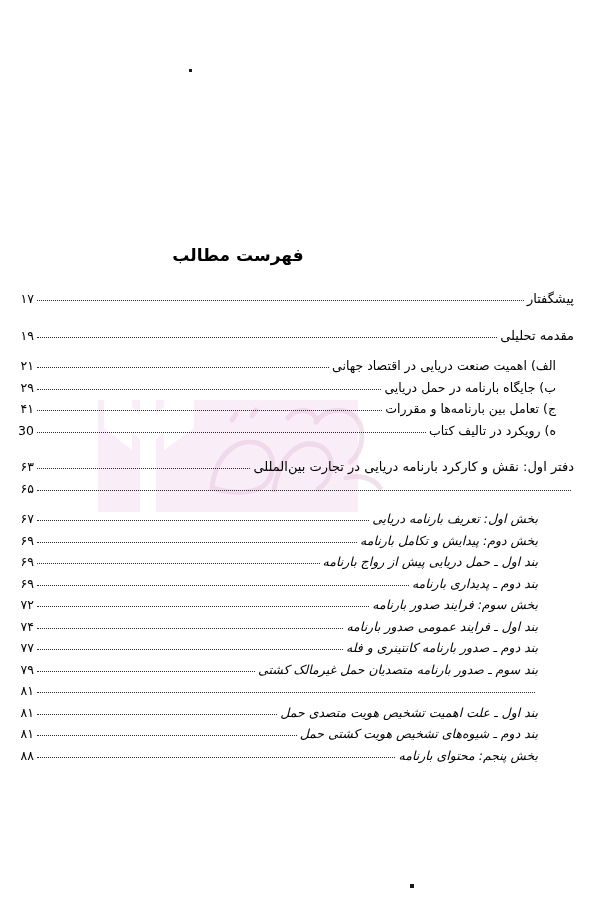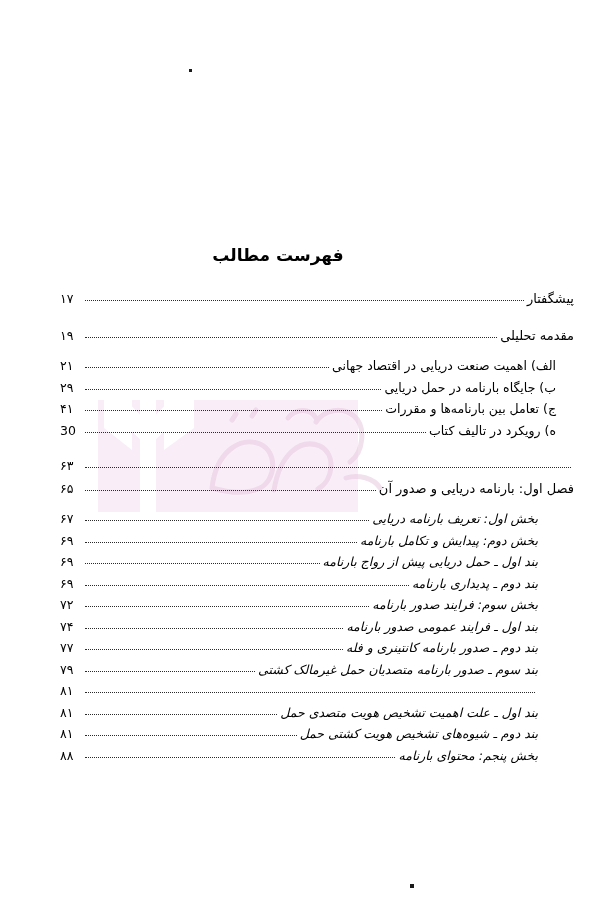--- a/index.html
+++ b/index.html
@@ -71,21 +71,20 @@
   .toc-title {
     position: absolute;
     top: 245px;
     left: 0;
     width: 476px;
     text-align: center;
     font-size: 17px;
     font-weight: bold;
     letter-spacing: 0;
     z-index: 2;
-    margin-left: 40px;
   }
 
   
   .toc-list {
     position: absolute;
     top: 292px;
     left: 0;
     width: 600px;
     z-index: 2;
   }
@@ -121,23 +120,22 @@
     left: 0; right: 0;
     top: 0;
     border-top: 1.6px dotted #2a2a2a;
   }
 
   .toc-entry .page-num {
     flex: 0 0 auto;
     font-size: 12.5px;
     line-height: 1.0;
     min-width: 22px;
-    text-align: left;
+    text-align: right;
     direction: ltr;
-    margin-left: 48px;
   }
 
   
   .lvl-0 { font-weight: bold; }
   .lvl-0 .label { font-size: 13px; font-weight: normal; }
   .lvl-0 .page-num { font-weight: normal; }
 
   .lvl-1 .label { font-size: 12.5px; font-weight: normal; }
   .lvl-2 .label { font-size: 12.5px; font-weight: normal; font-style: italic; }
 
@@ -211,25 +209,25 @@
         <span class="label">ج) تعامل بین بارنامه‌ها و مقررات</span>
         <span class="leader"></span>
         <span class="page-num">۴۱</span>
       </div>
       <div class="toc-entry lvl-1 ind-1 gap-sm">
         <span class="label">ه) رویکرد در تالیف کتاب</span>
         <span class="leader"></span>
         <span class="page-num">30</span>
       </div>
       <div class="toc-entry lvl-0 ind-0 gap-lg">
+        <span class="label">دفتر اول: نقش و کارکرد بارنامه دریایی در تجارت بین‌المللی</span>
         <span class="leader"></span>
         <span class="page-num">۶۳</span>
       </div>
       <div class="toc-entry lvl-0 ind-0 gap-sm">
-        <span class="label">فصل اول: بارنامه دریایی و صدور آن</span>
         <span class="leader"></span>
         <span class="page-num">۶۵</span>
       </div>
       <div class="toc-entry lvl-2 ind-2 gap-md">
         <span class="label">بخش اول: تعریف بارنامه دریایی</span>
         <span class="leader"></span>
         <span class="page-num">۶۷</span>
       </div>
       <div class="toc-entry lvl-2 ind-2 gap-sm">
         <span class="label">بخش دوم: پیدایش و تکامل بارنامه</span>

